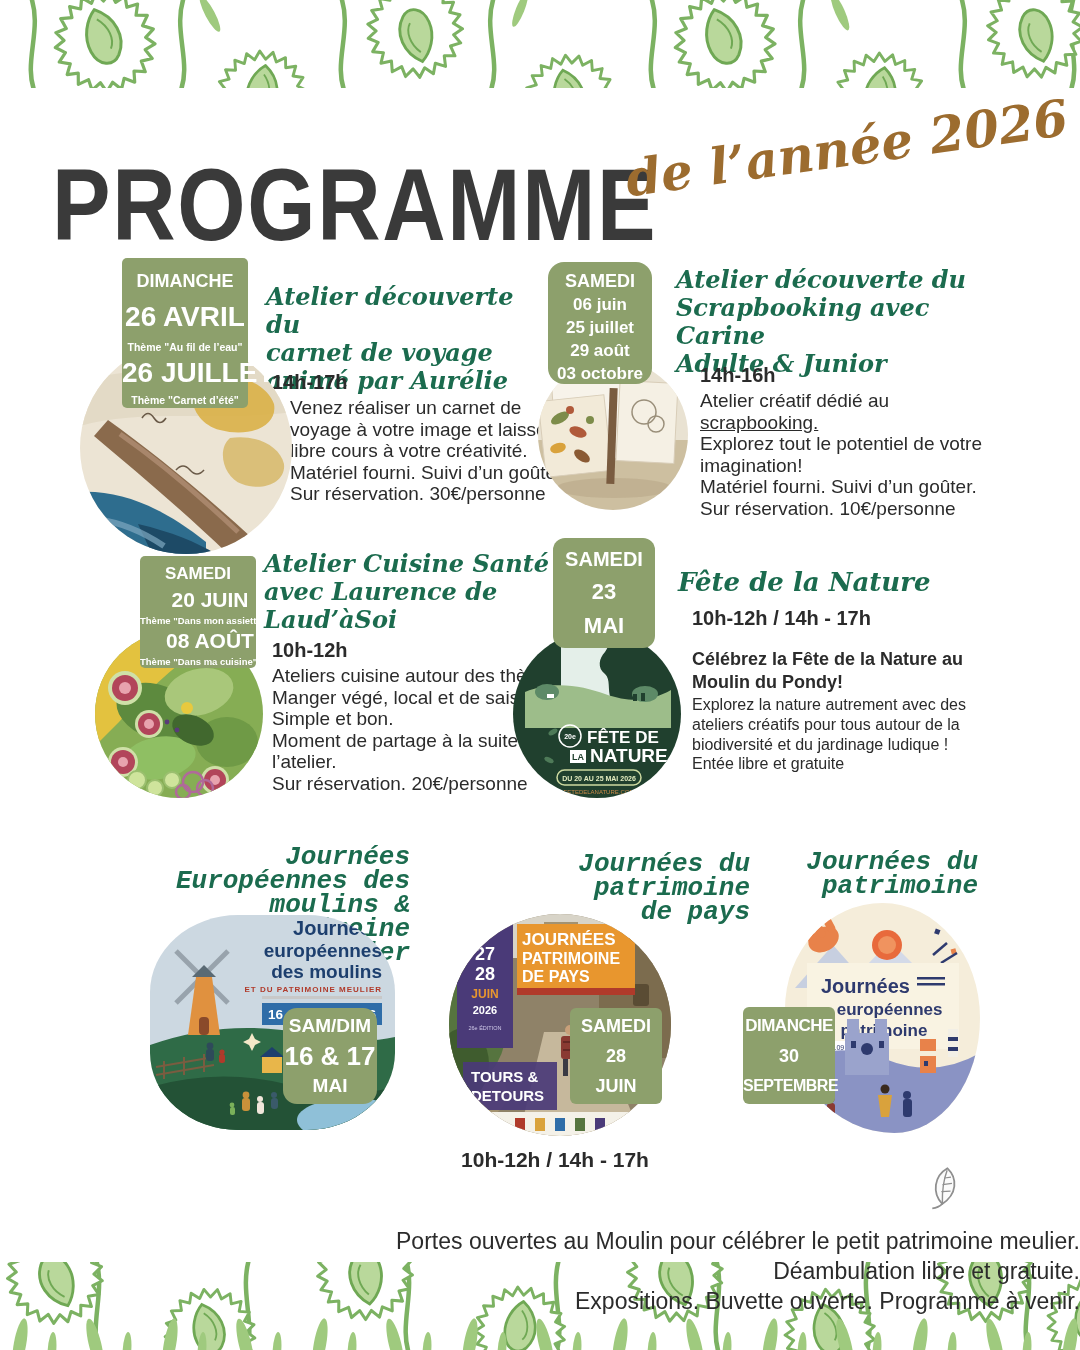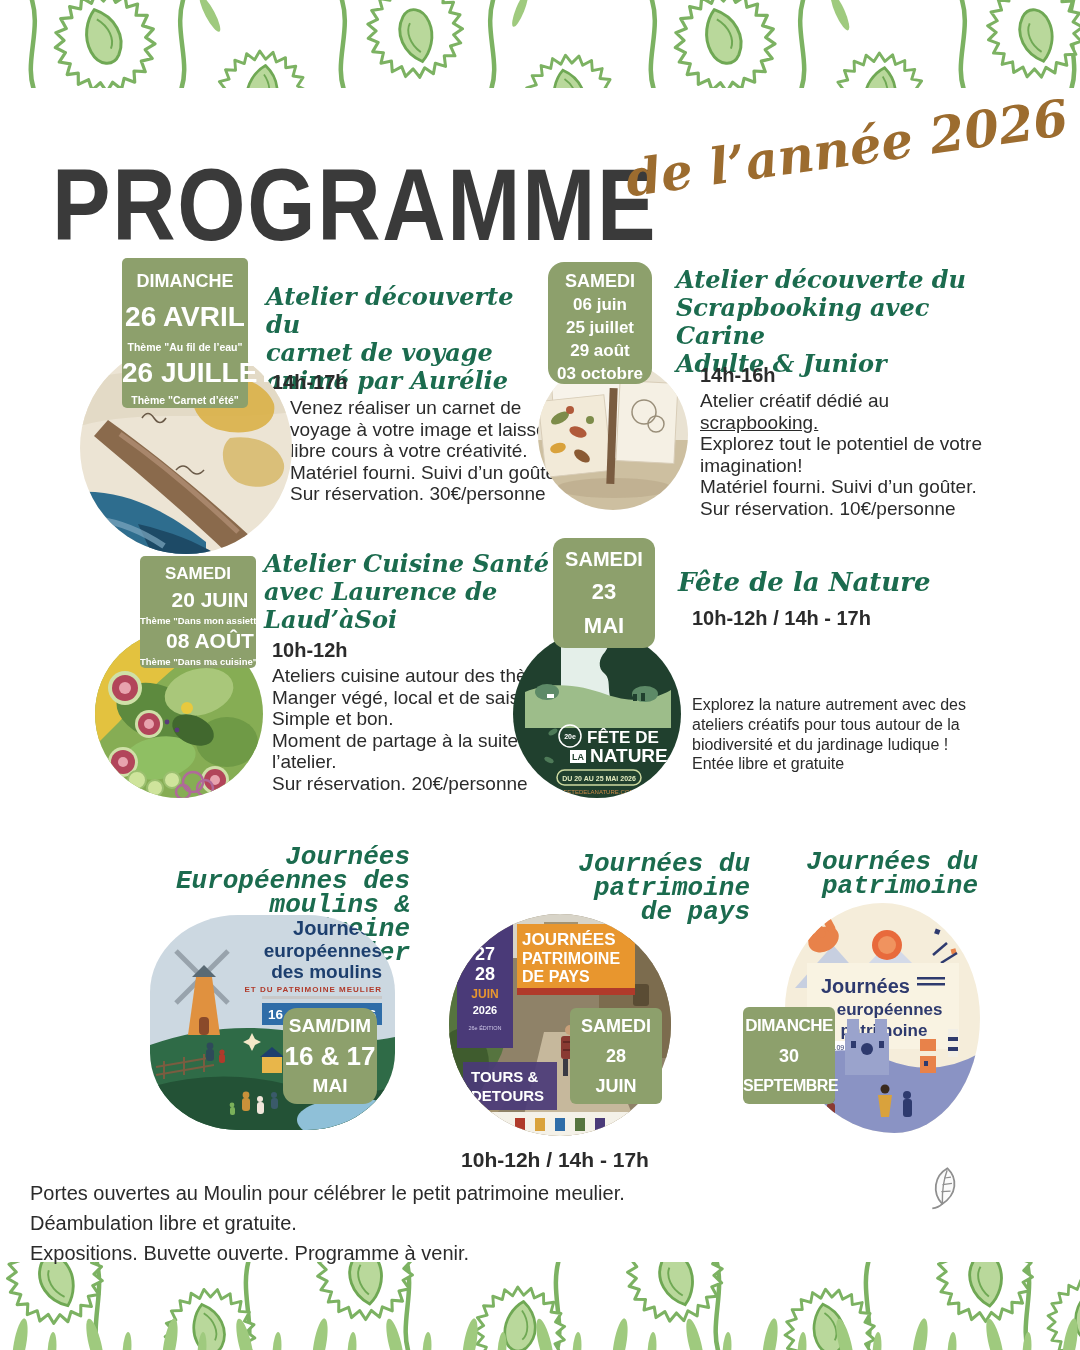--- a/index.html
+++ b/index.html
@@ -31,21 +31,21 @@
   .b-row3{font-weight:bold;font-size:18px;line-height:30px;}
   
   .photo{overflow:hidden;z-index:1;}
   .photo svg{display:block;width:100%;height:100%;}
   .time{font-weight:bold;font-size:20px;color:#2b2b2b;}
   .body{font-size:19px;line-height:21.6px;color:#2b2b2b;}
   .lead{font-weight:bold;font-size:18px;line-height:23px;color:#2b2b2b;}
   .u{text-decoration:underline;}
   
   .f-time{font-weight:bold;font-size:21px;text-align:center;}
-  .f-line{font-size:20px;line-height:30px;text-align:left;}
+  .f-line{font-size:23px;line-height:30px;text-align:right;margin-top:48px;}
   .border-band{left:0;width:1080px;height:88px;z-index:0;}
 </style>
 </head>
 <body>
 
 <div class="poster">
 
   <svg id="pat-top" class="abs border-band" style="top:0;">
       <path d="M30,-6 C44,30 21.6,62 35.6,94" fill="none" stroke="#7cb262" stroke-width="4.5" stroke-linecap="round"></path>
       <path d="M185,-6 C171,30 193.4,62 179.4,94" fill="none" stroke="#7cb262" stroke-width="4.5" stroke-linecap="round"></path>
@@ -326,20 +326,22 @@
       <text x="86" y="164" font-size="6" fill="#c98a4a" text-anchor="middle">FETEDELANATURE.COM</text>
     </svg>
   </div>
   <div class="badge abs" style="left:553px;top:538px;width:102px;height:110px;border-radius:12px;padding-top:10px;">
     <div class="b-day" style="font-size:20px;">SAMEDI</div>
     <div class="b-big" style="margin-top:8px;font-size:22px;">23</div>
     <div class="b-big" style="margin-top:8px;font-size:22px;">MAI</div>
   </div>
   <div class="abs script" style="left:678px;top:568px;font-size:26px;">Fête de la Nature</div>
   <div class="abs time" style="left:692px;top:607px;">10h-12h / 14h - 17h</div>
+  <div class="abs lead pre" style="left:692px;top:648px;width:320px;">Célébrez la Fête de la Nature au
+Moulin du Pondy!</div>
   <div class="abs body pre" style="left:692px;top:695px;width:330px;font-size:16px;line-height:19.8px;">Explorez la nature autrement avec des
 ateliers créatifs pour tous autour de la
 biodiversité et du jardinage ludique !
 Entée libre et gratuite</div>
 
   <div class="abs script t-row3 pre" style="left:110px;top:845px;width:300px;">Journées Européennes des
 moulins &amp;
 du patrimoine meulier</div>
   <div class="abs photo" style="left:150px;top:915px;width:245px;height:215px;border-radius:36%;">
     <svg viewBox="0 0 245 215">

